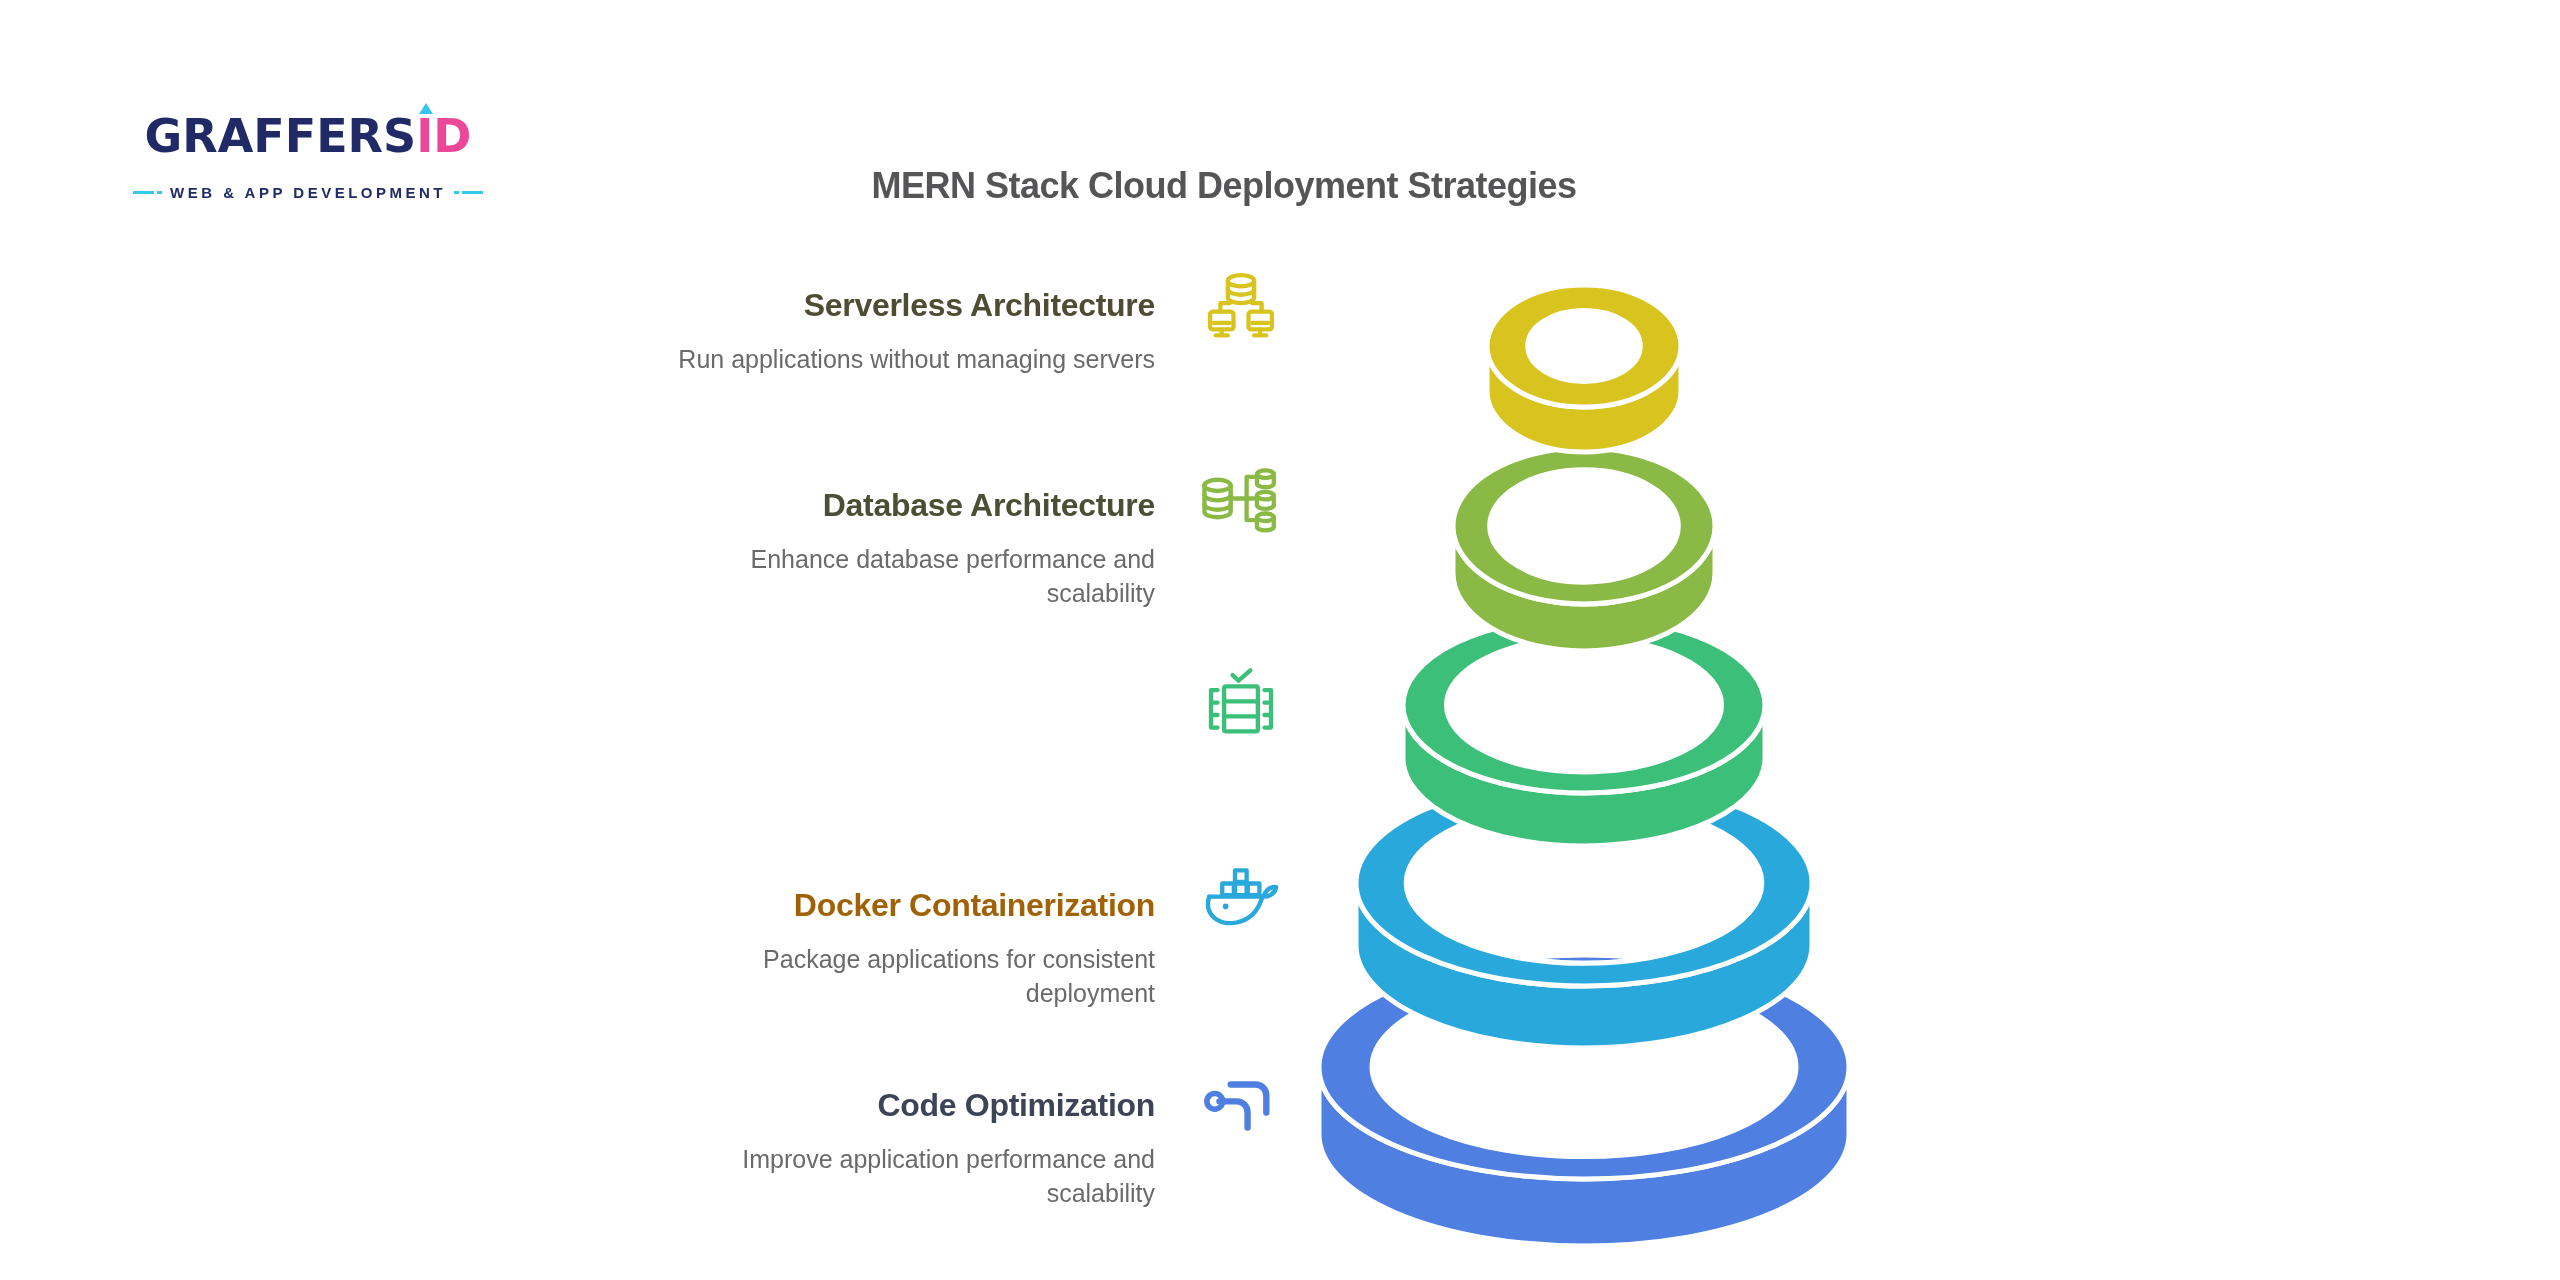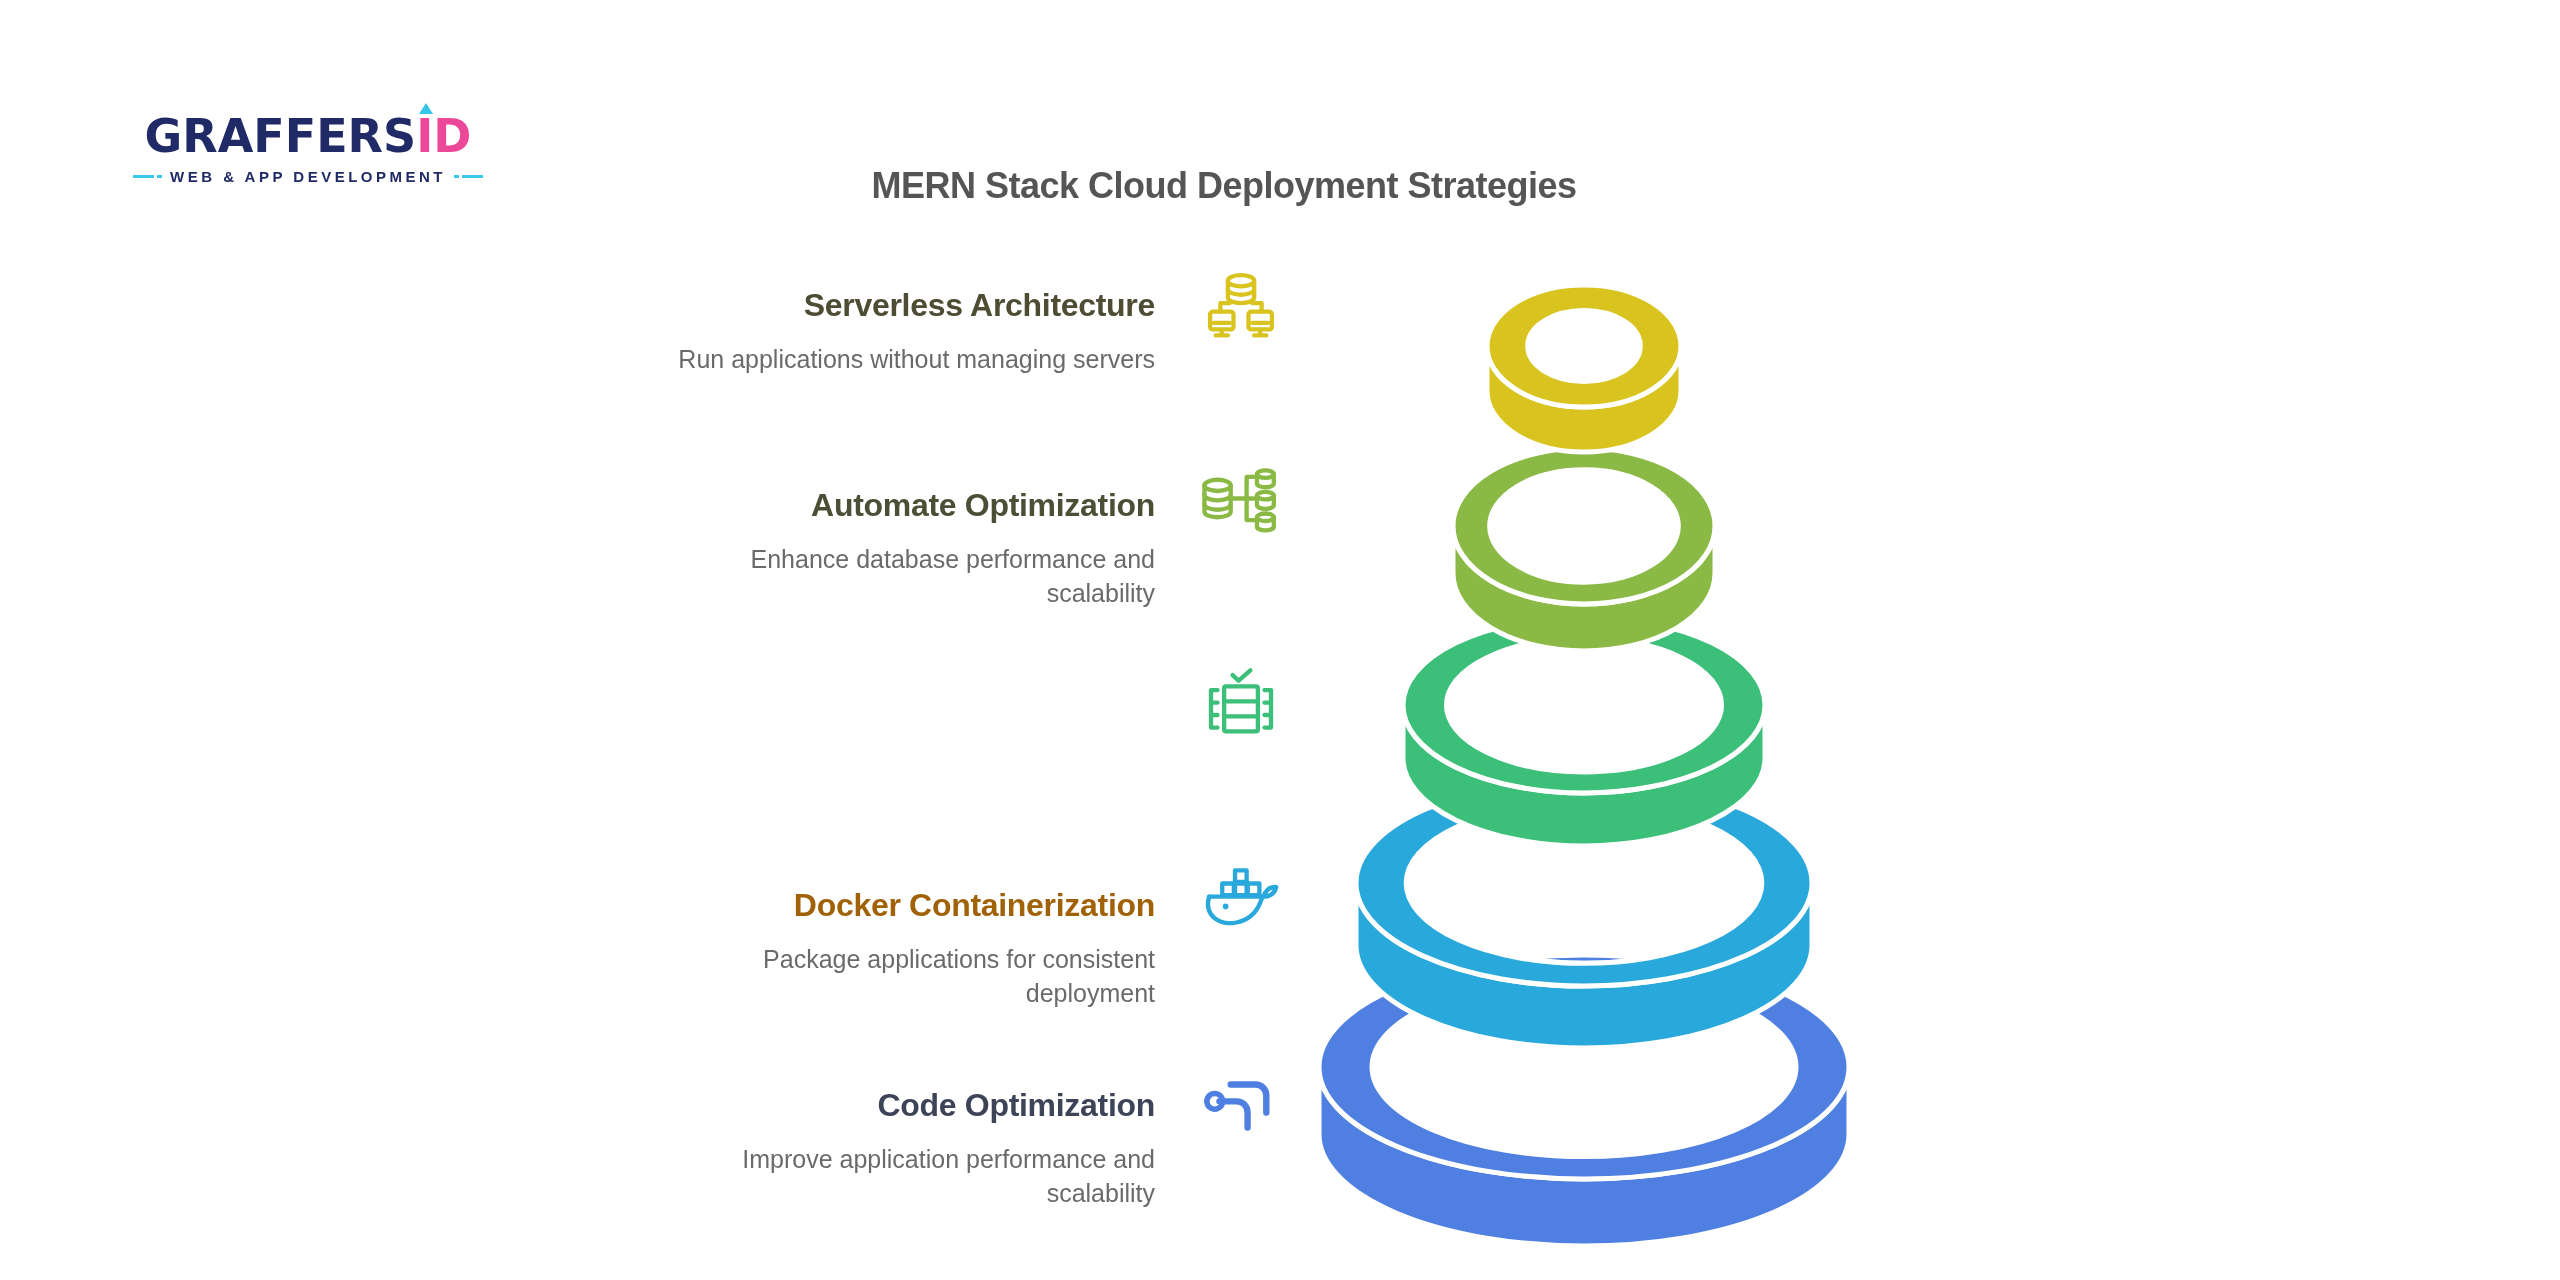--- a/index.html
+++ b/index.html
@@ -7,21 +7,21 @@
           font-family:"Liberation Sans", sans-serif;}
 
   
   .logo{position:absolute;left:133px;top:112px;width:350px;text-align:center;}
   .logo-text{font-family:"DejaVu Sans", sans-serif;font-size:46px;font-weight:bold;
              color:#202a66;letter-spacing:0px;line-height:1.05;white-space:nowrap;}
   .logo-accent{color:#ec4899;position:relative;display:inline-block;}
   .logo-tip{position:absolute;left:3px;top:-9px;width:0;height:0;
             border-left:7px solid transparent;border-right:7px solid transparent;
             border-bottom:11px solid #36c6e9;}
-  .tagline-row{margin-top:8px;display:flex;align-items:center;justify-content:center;}
+  .tagline-row{margin-top:24px;display:flex;align-items:center;justify-content:center;}
   .tag-rule{width:42px;height:3px;background:#39c7ea;}
   .tag-dash{width:9px;height:3px;background:#39c7ea;}
   .tag-gap{width:6px;}
   .tagline{font-size:15px;font-weight:bold;color:#202a66;letter-spacing:3.5px;
            margin:0 8px;white-space:nowrap;}
 
   
   .title{position:absolute;left:1224px;top:165px;transform:translateX(-50%);
          font-size:36px;font-weight:bold;color:#555557;white-space:nowrap;letter-spacing:-0.5px;}
 
@@ -72,21 +72,21 @@
       <path d="M17 15c0 1.7 3.1 3 7 3s7-1.3 7-3"></path>
       <path d="M13 27v-4.5h5M35 27v-4.5h-5"></path>
       <rect x="7.5" y="27" width="12.5" height="9.5" rx="1.5"></rect>
       <path d="M9.5 33h8.5M13.7 36.5v3.2M10.5 39.7h6.5"></path>
       <rect x="28" y="27" width="12.5" height="9.5" rx="1.5"></rect>
       <path d="M30 33h8.5M34.2 36.5v3.2M31 39.7h6.5"></path>
     </svg>
   </div>
 
   <div class="item item-2">
-    <h2 style="color: rgb(74, 79, 53);">Automate Optimization</h2>
+    <h2 style="color: rgb(74, 79, 53);">Database Architecture</h2>
     <div class="desc">Enhance database performance and scalability</div>
   </div>
   <div class="item-icon icon-2" style="color: rgb(138, 186, 69);">
     <svg viewBox="0 0 48 48" fill="none" stroke="currentColor" stroke-width="2.3" stroke-linecap="round" stroke-linejoin="round">
       <ellipse cx="11.5" cy="13" rx="7" ry="3"></ellipse>
       <path d="M4.5 13v14c0 1.7 3.1 3 7 3s7-1.3 7-3V13"></path>
       <path d="M4.5 18c0 1.7 3.1 3 7 3s7-1.3 7-3M4.5 23c0 1.7 3.1 3 7 3s7-1.3 7-3"></path>
       <path d="M18.5 20h8.5M27 8.5v23M27 8.5h4M27 31.5h4M27 20h4"></path>
       <ellipse cx="37" cy="7" rx="4.5" ry="2"></ellipse>
       <path d="M32.5 7v5c0 1.1 2 2 4.5 2s4.5-.9 4.5-2V7"></path>

